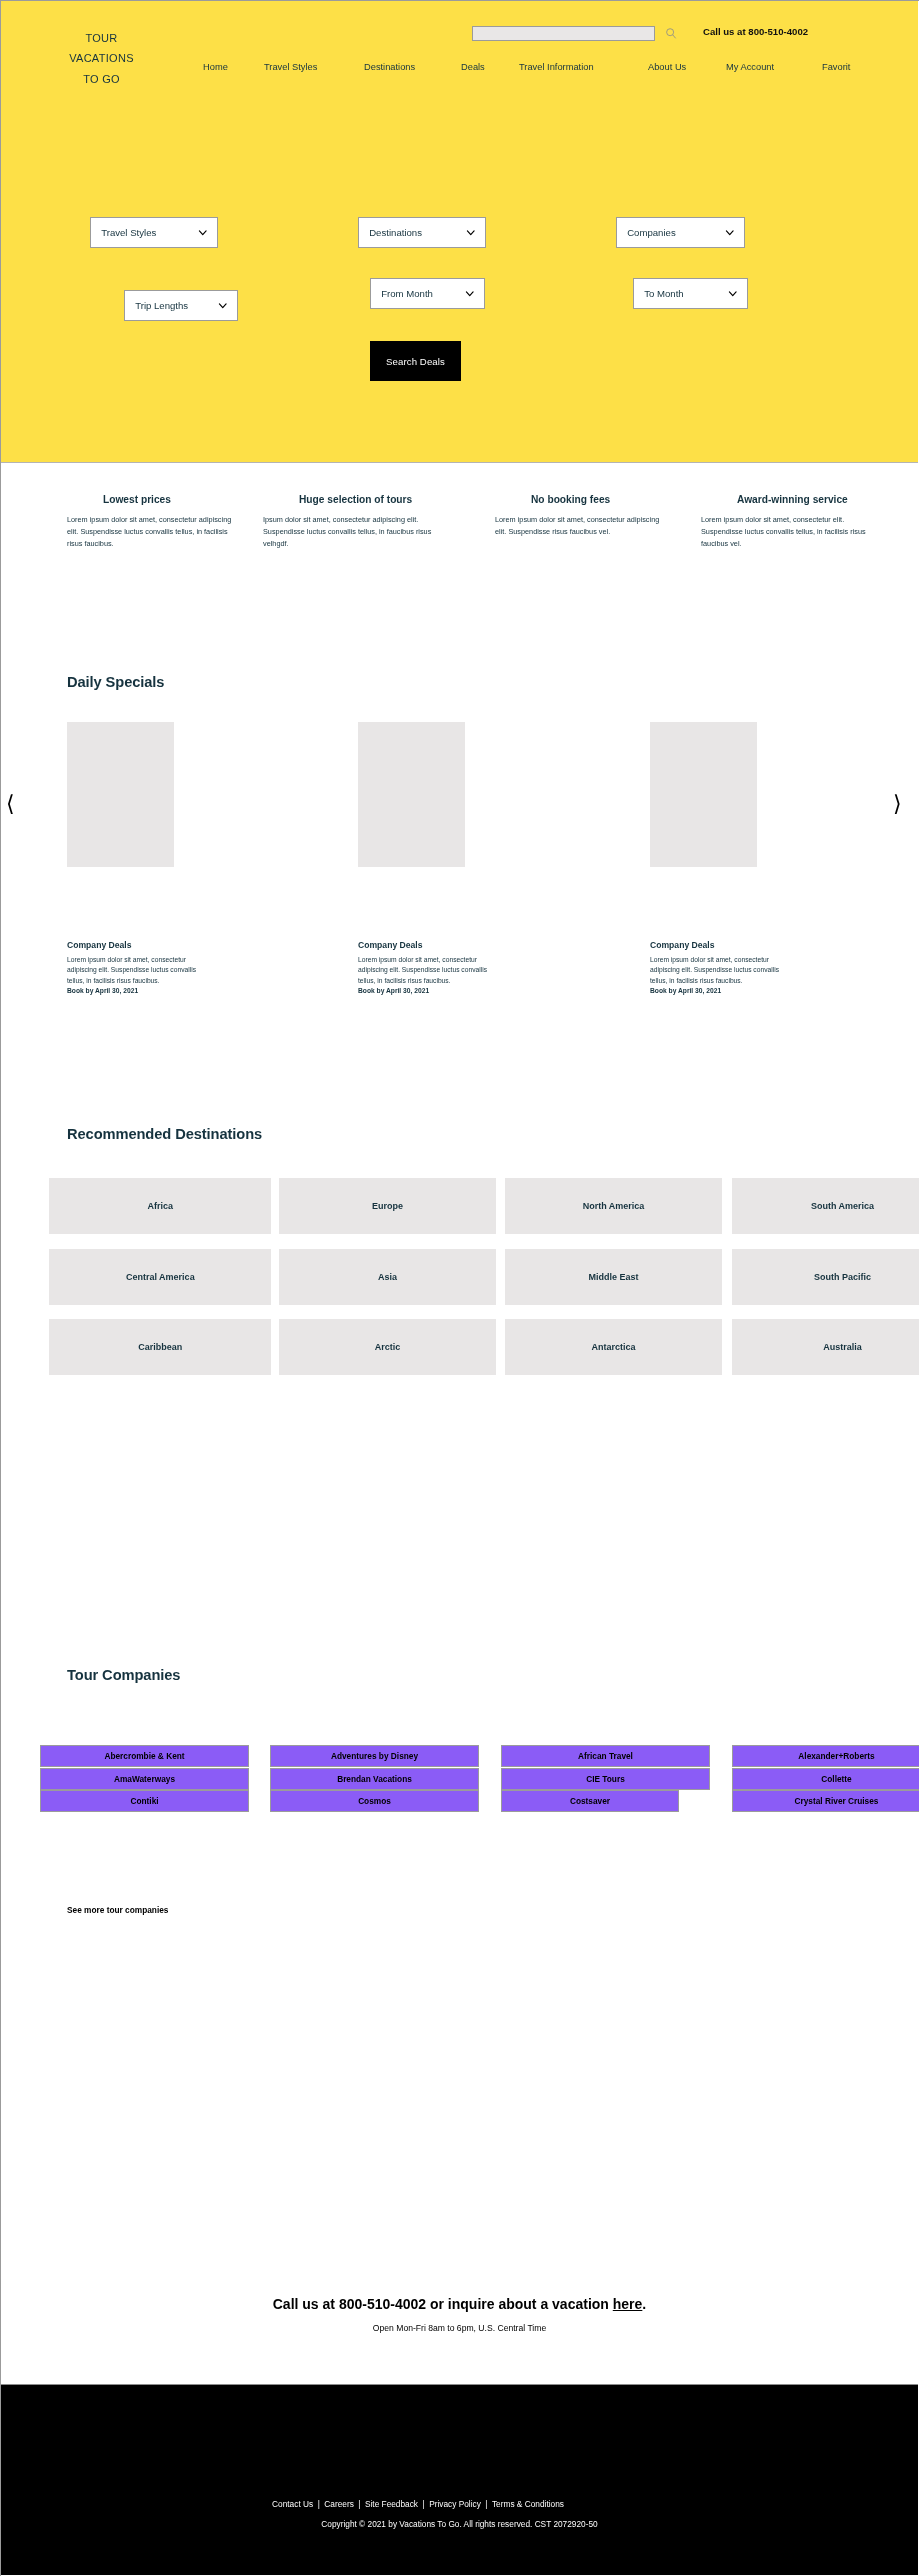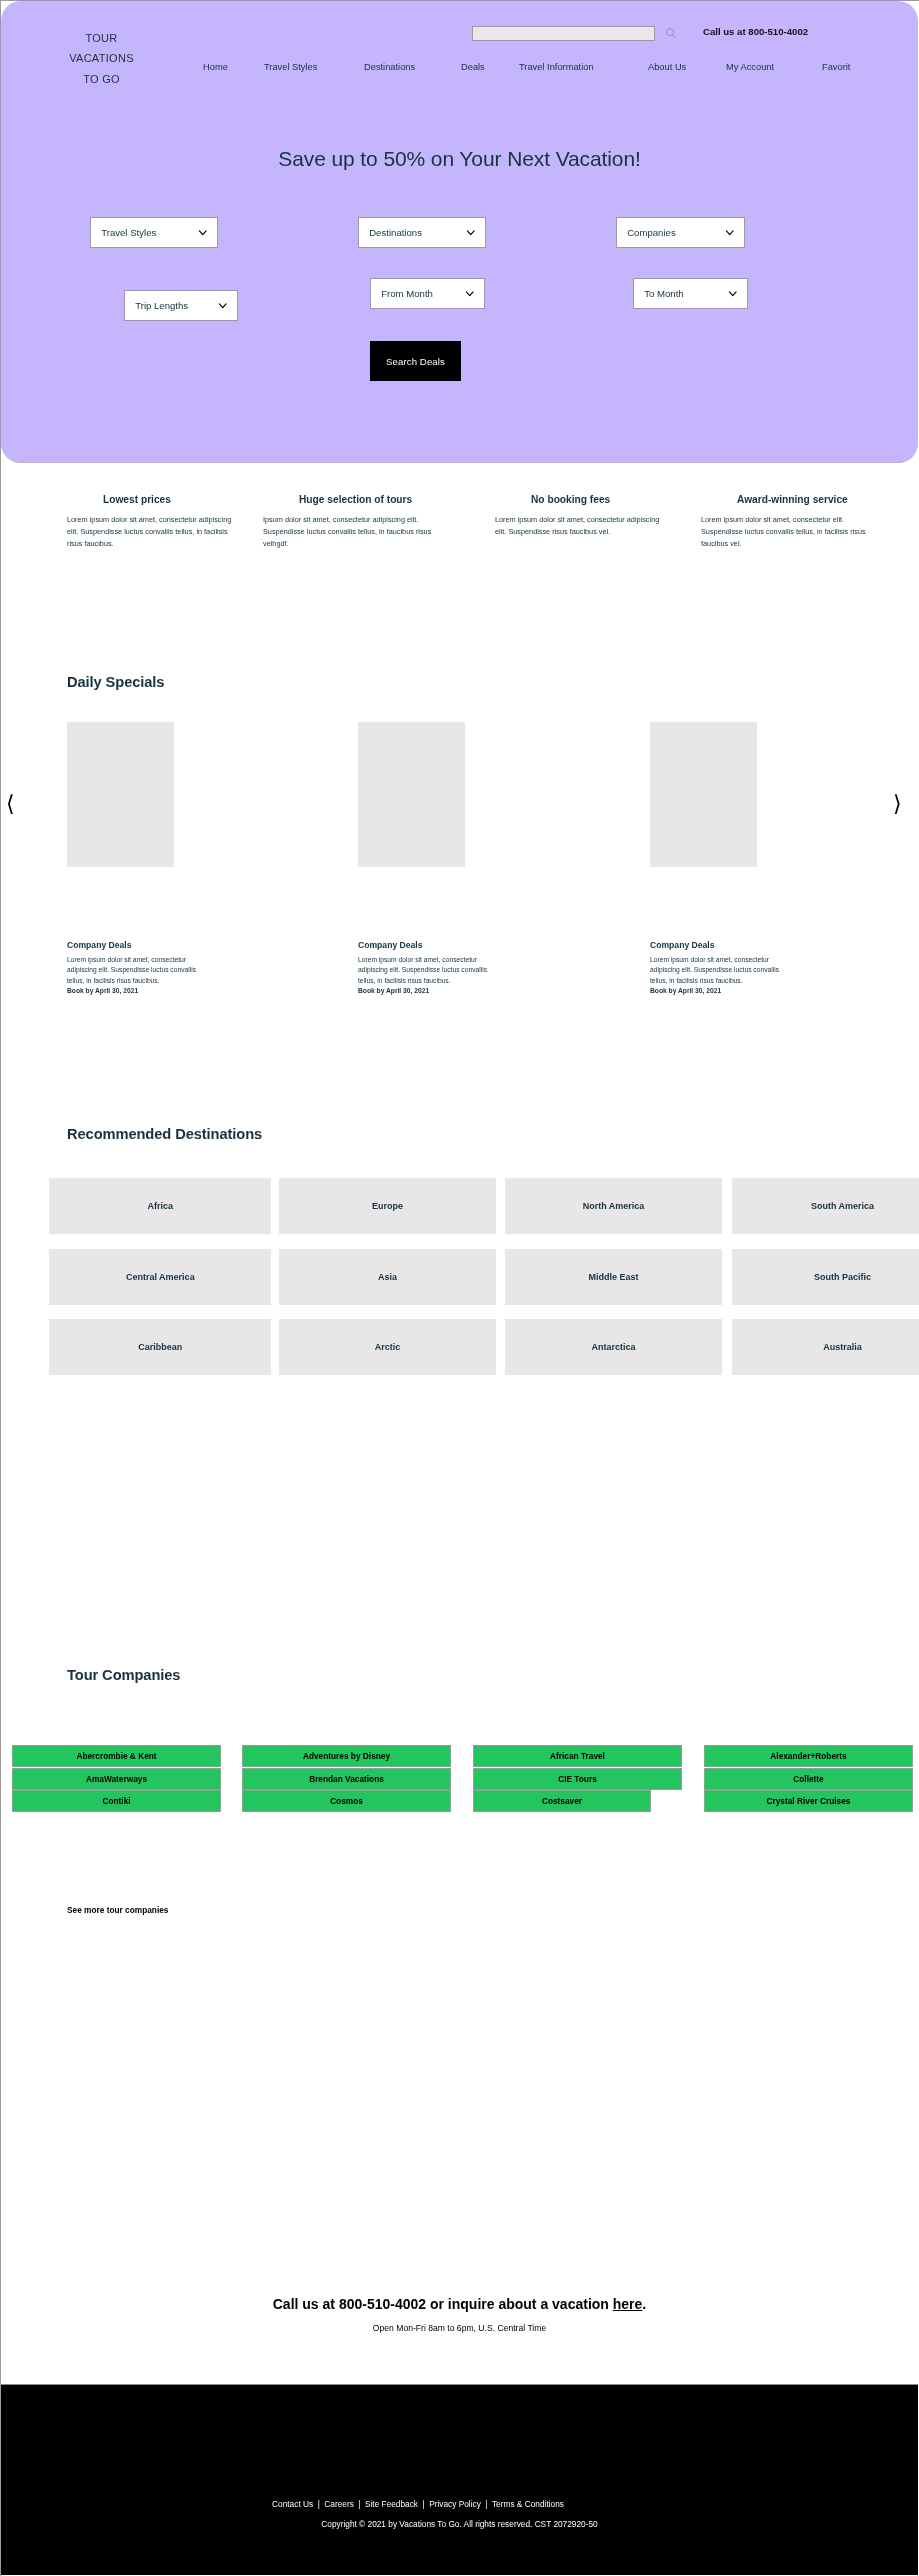--- a/index.html
+++ b/index.html
@@ -24,24 +24,23 @@
     border-right: 1.3px solid #9b9b9b;
     border-top: 1.3px solid #9b9b9b;
   }
 
   
   .header {
     position: absolute;
     left: 0; top: 0;
     width: 917px;
     height: 462px;
-    background: #c4b5fd;
+    background: #fde047;
     border-bottom: 1.3px solid #b4b4b4;
     box-sizing: border-box;
-    border-radius: 20px;
   }
   .logo {
     position: absolute;
     left: 56px; top: 27px;
     width: 89px;
     text-align: center;
     font-size: 11px;
     line-height: 20.4px;
     letter-spacing: 0.3px;
     color: #16333f;
@@ -219,31 +218,32 @@
     font-size: 9px;
     font-weight: 700;
     color: #16333f;
     cursor: pointer;
     margin-left: 40px;
   }
 
   
   .comp {
     position: absolute;
-    background: #22c55e;
+    background: #8b5cf6;
     border: 0.6px solid #9b9b9b;
     box-sizing: border-box;
     height: 22.4px;
     display: flex;
     align-items: center;
     justify-content: center;
     font-size: 8.3px;
     font-weight: 700;
     color: #000000;
     cursor: pointer;
+    margin-left: 28px;
   }
   .see-more {
     position: absolute;
     left: 66px; top: 1904px;
     font-size: 8.3px;
     font-weight: 700;
     color: #000000;
     cursor: pointer;
   }
 
@@ -386,21 +386,20 @@
         <a style="left: 202px;">Home</a>
         <a style="left: 263px;">Travel Styles</a>
         <a style="left: 363px;">Destinations</a>
         <a style="left: 460px;">Deals</a>
         <a style="left: 518px;">Travel Information</a>
         <a style="left: 647px;">About Us</a>
         <a style="left: 725px;">My Account</a>
         <a style="left: 821px;">Favorit</a>
       </nav>
 
-    <div class="hero-title">Save up to 50% on Your Next Vacation!</div>
 
     <div id="dropdowns-root">
         <div class="dd" style="left: 89px; top: 216px; width: 128px;">
           <span>Travel Styles</span>
           <span>
             <svg class="chev" viewBox="0 0 24 24" fill="none" stroke="currentColor" stroke-width="2.4" stroke-linecap="round" stroke-linejoin="round">
               <polyline points="5,8 12,16 19,8"></polyline>
             </svg>
           </span>
         </div>

